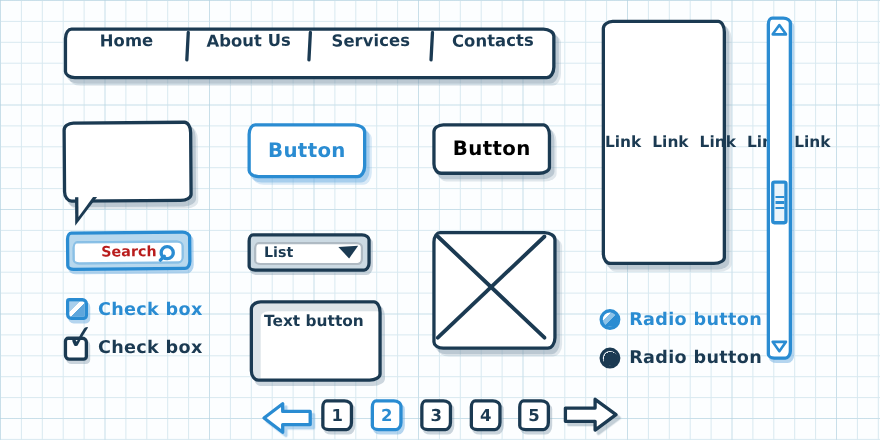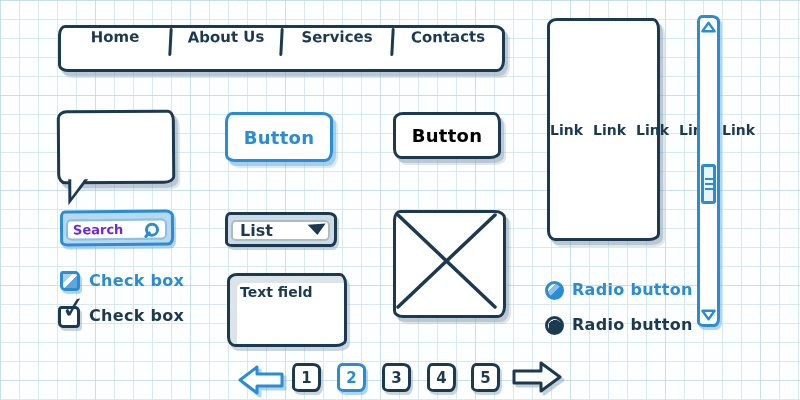--- a/index.html
+++ b/index.html
@@ -36,28 +36,28 @@
   .tail-o{left:8px;bottom:-24px;width:0;height:0;border-top:26px solid #1b3a52;border-right:20px solid transparent}
   .tail-f{left:11px;bottom:-16px;width:0;height:0;border-top:19px solid #fff;border-right:14px solid transparent}
 
   
   .btn{display:flex;align-items:center;justify-content:center;font-size:18px;font-weight:700;cursor:pointer}
   .btn-blue{left:225px;top:112px;width:108px;height:50px;color:#2a8cd2}
   .btn-dark{left:393px;top:112px;width:108px;height:47px}
 
   
   .search{left:60px;top:210px;width:108px;height:30px;background:#b7d8ee;transform:rotate(-.5deg)}
-  .search-field{position:absolute;left:3px;top:6px;right:4px;bottom:3px;background:#fff;border:2px solid rgba(42,140,210,.55);border-radius:4px 6px 5px 6px/6px 5px 6px 4px;display:flex;align-items:center;padding-left:5px;color:#6d28d9;font-size:13px;font-weight:700}
+  .search-field{position:absolute;left:3px;top:6px;right:4px;bottom:3px;background:#fff;border:2px solid rgba(42,140,210,.55);border-radius:4px 6px 5px 6px/6px 5px 6px 4px;display:flex;align-items:center;padding-left:24px;color:#b91c1c;font-size:13px;font-weight:700}
   .mag{position:absolute;right:5px;top:2px;width:16px;height:16px}
   .mag-circle{position:absolute;right:1px;top:0;width:8px;height:8px;border:3px solid #2a8cd2;border-radius:50%}
   .mag-handle{position:absolute;left:2px;bottom:0;width:3px;height:8px;background:#2a8cd2;border-radius:2px;transform:rotate(45deg)}
 
   
   .list{left:225px;top:212px;width:106px;height:29px;background:#ccdae3}
-  .list-field{position:absolute;left:3px;top:5px;right:4px;bottom:3px;background:#fff;border:2px solid rgba(27,58,82,.35);border-radius:4px 6px 5px 6px/6px 5px 6px 4px;display:flex;align-items:center;padding-left:7px;font-size:16px;font-weight:700}
+  .list-field{position:absolute;left:3px;top:5px;right:4px;bottom:3px;background:#fff;border:2px solid rgba(27,58,82,.35);border-radius:4px 6px 5px 6px/6px 5px 6px 4px;display:flex;align-items:center;padding-left:7px;font-size:13px;font-weight:700}
   .tri-down{position:absolute;right:8px;top:9px;width:0;height:0;border-left:9px solid transparent;border-right:9px solid transparent;border-top:11px solid #1b3a52;transform:rotate(-4deg)}
 
   
   .cb1{left:60px;top:271px;width:14px;height:14px;border:3px solid #2a8cd2;border-radius:3px 5px 4px 5px;background:linear-gradient(135deg,#a9cfec 35%,#fff 35%,#fff 55%,#5ea6dc 55%);cursor:pointer}
   .cb2{left:58px;top:306px;width:16px;height:16px;border:3px solid #1b3a52;border-radius:4px 5px 4px 5px;background:#fff;cursor:pointer}
   .checkmark{position:absolute;left:0;top:-16px;font-size:30px;font-weight:700;color:#1b3a52;transform:rotate(-6deg);line-height:1}
   .cb-label-1{left:89px;top:271px;color:#2a8cd2;font-size:16px}
   .cb-label-2{left:89px;top:306px;font-size:16px}
 
   
@@ -130,21 +130,21 @@
 </div>
 
 <div class="abs cb1 shBs"></div>
 <div class="abs lbl cb-label-1">Check box</div>
 <div class="abs cb2 shNs">
   <span class="checkmark">✓</span>
 </div>
 <div class="abs lbl cb-label-2">Check box</div>
 
 <div class="abs box r2 textfield">
-  <span>Text field</span>
+  <span>Text button</span>
 </div>
 
 <div class="abs box r1 shN imgph">
   <svg width="101" height="96" viewBox="0 0 101 96">
     <line x1="2" y1="2" x2="99" y2="94" stroke="#1b3a52" stroke-width="3.5" stroke-linecap="round"></line>
     <line x1="99" y1="2" x2="2" y2="94" stroke="#1b3a52" stroke-width="3.5" stroke-linecap="round"></line>
   </svg>
 </div>
 
 <div class="abs box r2 shN links">

